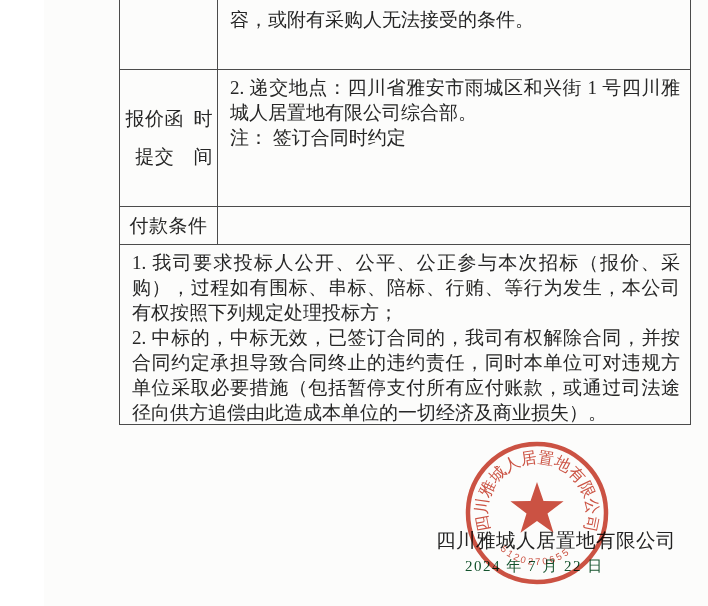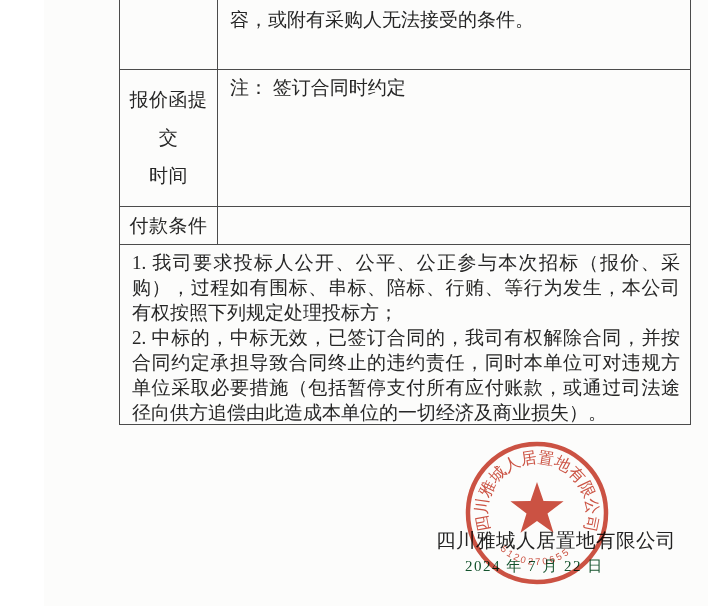--- a/index.html
+++ b/index.html
@@ -16,21 +16,21 @@
     border-left:1px solid #4b4b4b; border-right:1px solid #4b4b4b;
   }
   .trow { display:flex; box-sizing:border-box; border-bottom:1px solid #4b4b4b; }
   .row1 { height:70px; }
   .row2 { height:137px; }
   .row3 { height:38px;gap:48px; }
   .row4 { height:180px; }
   .tlabel {
     flex:0 0 98px; width:98px; box-sizing:border-box;
     border-right:1px solid #4b4b4b;
-    display:flex; flex-direction:column; align-items:center; justify-content:center;
+    display:flex; flex-direction:row; align-items:center; justify-content:center;
     font-size:19px; letter-spacing:0.5px; text-align:center;
   }
   .row2 .tlabel { line-height:38px; }
   .tcontent {
     flex:1; padding:5px 10px 0 12px;
     font-size:19px; line-height:25px; text-align:justify;
   }
   .row1 .tcontent { padding-top:7px; }
   .row3 .tcontent { padding-top:6px; }
   .tcontent p { margin:0; }
@@ -64,20 +64,21 @@
         <p>容，或附有采购人无法接受的条件。</p>
       </div>
     </div>
 
     <div class="trow row2">
       <div class="tlabel">
         <span>报价函提交</span>
         <span>时间</span>
       </div>
       <div class="tcontent">
+        <p>2. 递交地点：四川省雅安市雨城区和兴街 1 号四川雅城人居置地有限公司综合部。</p>
         <p>注： 签订合同时约定</p>
       </div>
     </div>
 
     <div class="trow row3">
       <div class="tlabel">
         <span>付款条件</span>
       </div>
     </div>
 

